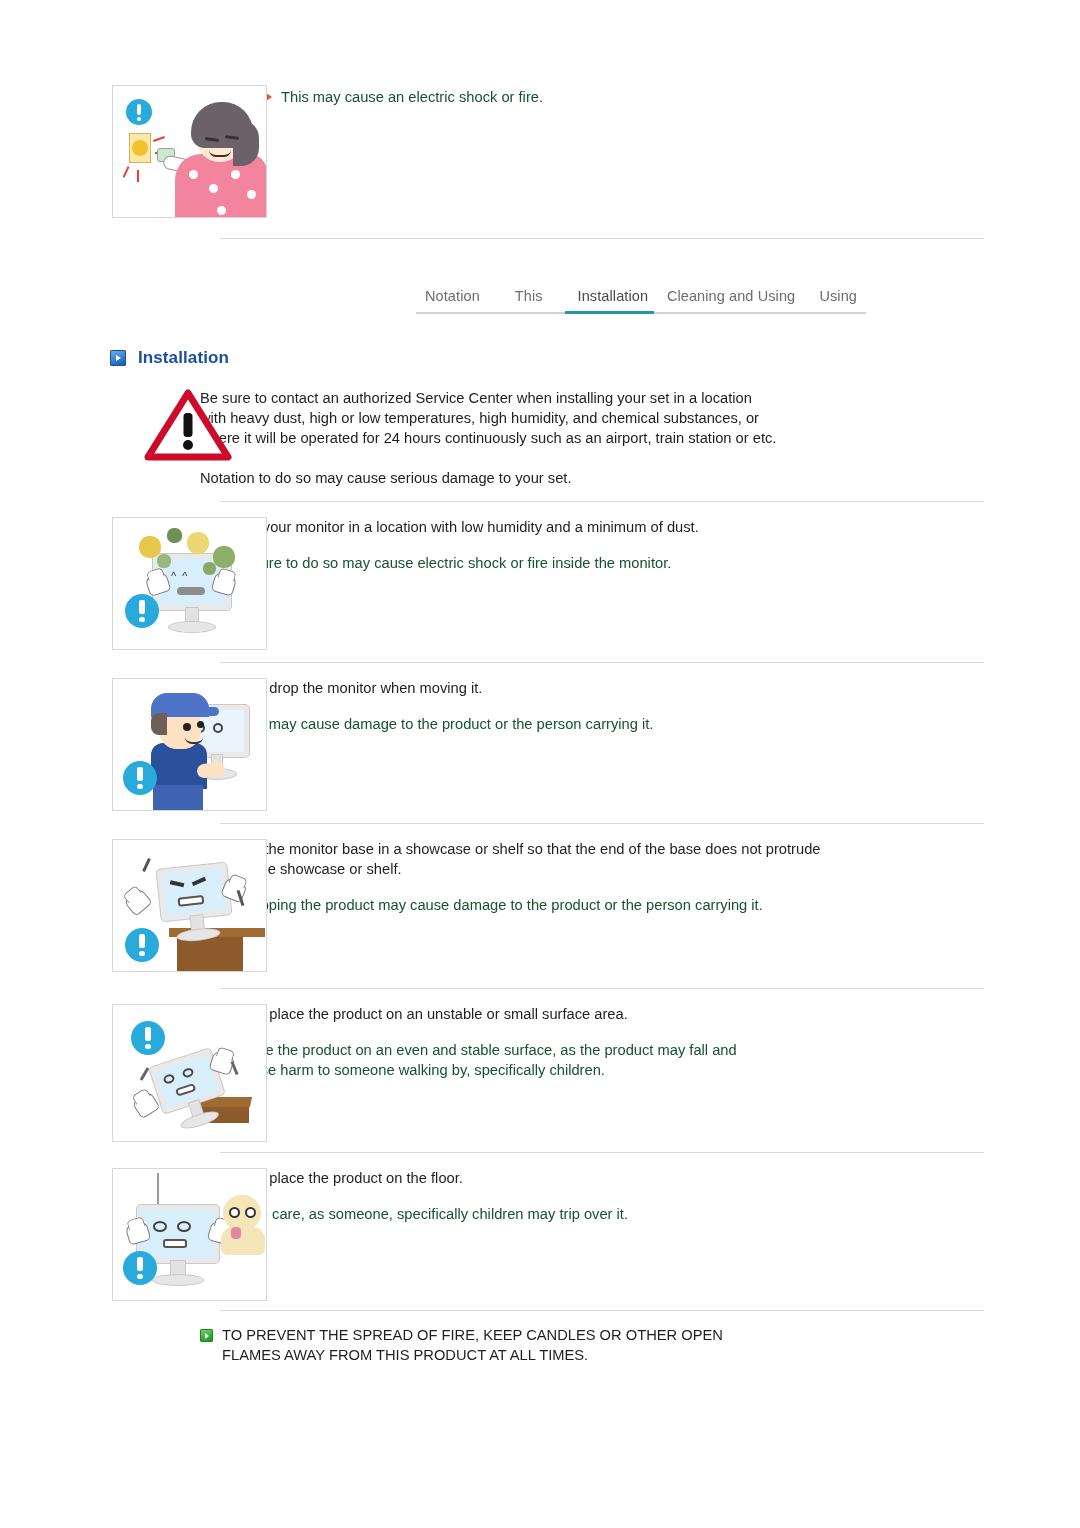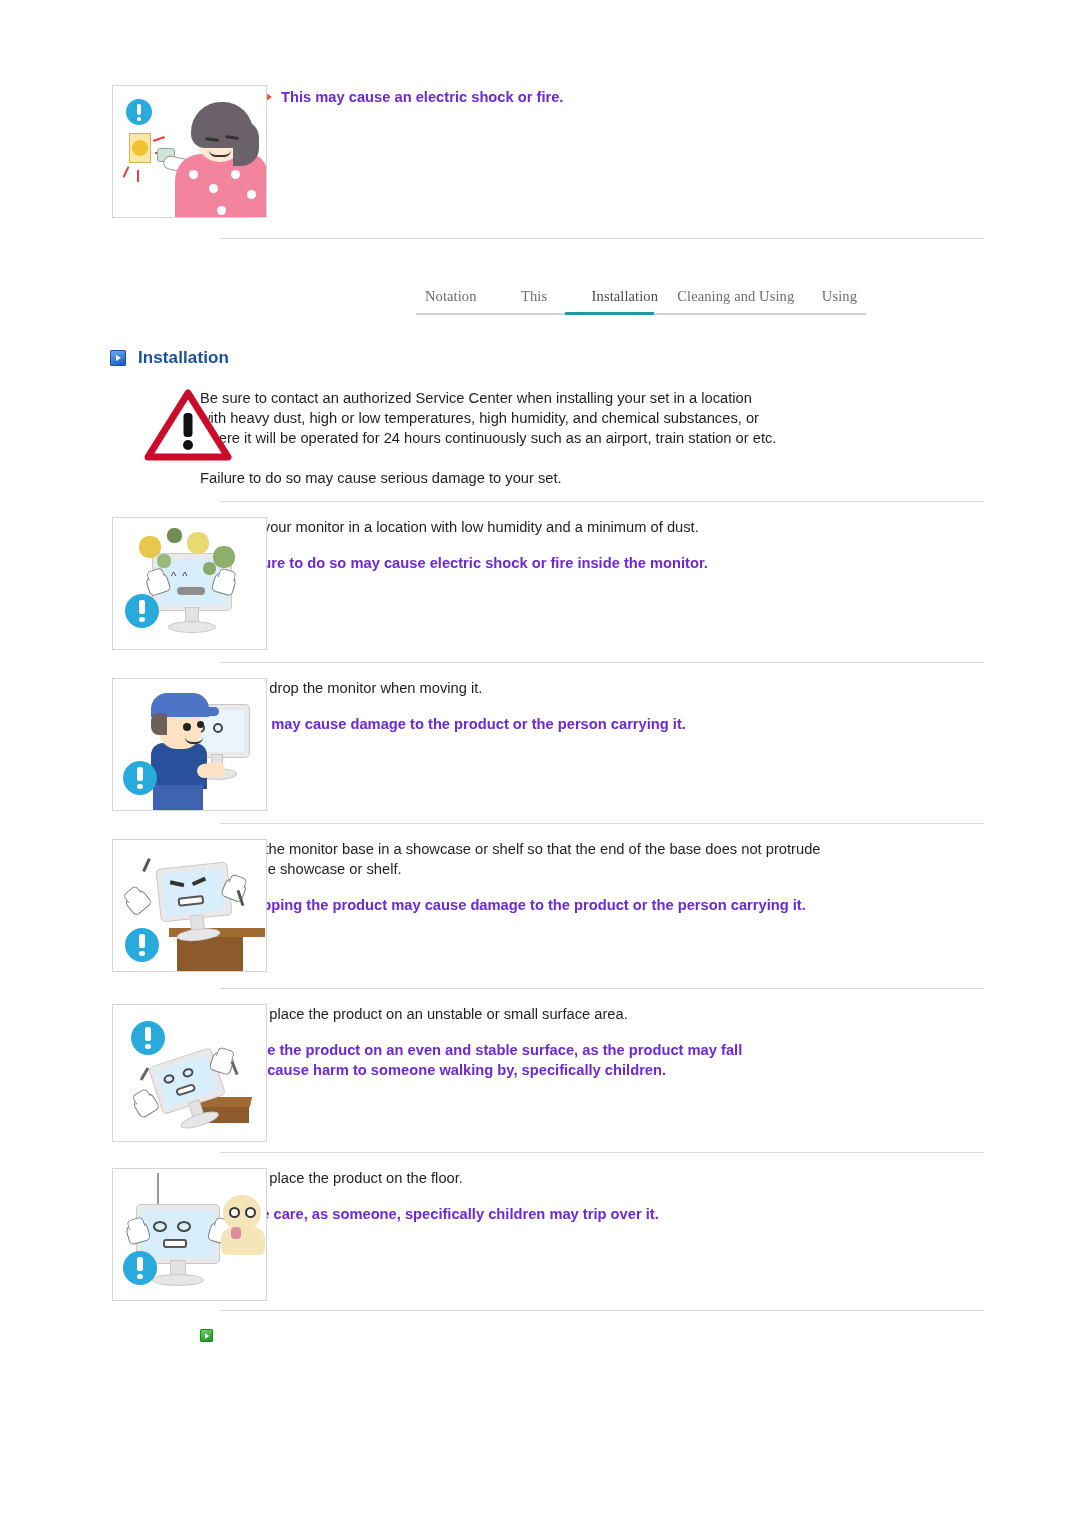--- a/index.html
+++ b/index.html
@@ -29,21 +29,21 @@
   .hr {
     height: 1px;
     background: #d9d9d9;
     margin: 0 auto;
     width: 764px;
     margin-left: 110px;
   }
 
   
   .tabbar {
-    position:absolute; left:416px; top:288px; width:450px;font-family:Liberation Serif, serif;
+    position:absolute; left:416px; top:288px; width:450px;
   }
   .tabs {
     display:flex; align-items:flex-end; gap:0px;
     font-size:14.5px; color:#5a5a5a; letter-spacing:.1px;
   }
   .tab {
     padding: 0 9px 8px 9px;
     white-space:nowrap;
     color:#6d6d6d;
   }
@@ -93,21 +93,21 @@
     border-top:3px solid transparent;border-bottom:3px solid transparent;
     margin-left:1px;
   }
   .otri {
     width:0;height:0;flex:0 0 auto;
     border-left:6px solid #e8542a;
     border-top:4px solid transparent;border-bottom:4px solid transparent;
     margin-top:6px; margin-right:9px;
   }
   .maintext { font-size:14.7px; line-height:20px; color:#1f1f1f; }
-  .subtext  { font-size:14.7px; line-height:20px; color:#6d28d9;font-weight:bold; }
+  .subtext  { font-size:14.7px; line-height:20px; color:#14532d; }
   .sub-line { display:flex; align-items:flex-start; margin-left:22px; }
 
   
   .warn-tri { width:88px; height:74px; position:relative; }
 
   
   .bang {
     position:absolute;border-radius:50%;background:#29aadc;
     display:flex;align-items:center;justify-content:center;color:#fff;
     font-weight:bold; font-family:"Liberation Sans",sans-serif;
@@ -220,21 +220,21 @@
       <div class="warn-tri">
         <svg width="88" height="74" viewBox="0 0 88 74" aria-hidden="true">
           <polygon points="44,5 84,69 4,69" fill="#ffffff" stroke="#cc0a2a" stroke-width="7" stroke-linejoin="round"></polygon>
           <rect x="39.5" y="25" width="9" height="24" rx="3.5" fill="#111111"></rect>
           <circle cx="44" cy="57" r="5" fill="#111111"></circle>
         </svg>
       </div>
     </div>
     <div class="text-cell" style="padding-top:0px; padding-right:210px;">
       <div class="maintext" style="max-width:578px;">Be sure to contact an authorized Service Center when installing your set in a location with heavy dust, high or low temperatures, high humidity, and chemical substances, or where it will be operated for 24 hours continuously such as an airport, train station or etc.</div>
-      <div class="maintext" style="margin-top:20px;">Failure to do so may cause serious damage to your set.</div>
+      <div class="maintext" style="margin-top:20px;">Notation to do so may cause serious damage to your set.</div>
     </div>
   </div>
 
   <div class="hr" style="position:absolute; top:501px; left:110px; width:764px;"></div>
 
   <div class="row" style="position:absolute; left:0; top:517px; width:1080px;">
     <div class="thumb-cell">
       <div class="illus">
         <div class="mon" style="left:40px;top:36px;width:78px;height:56px;">
           <div class="screen"></div>
@@ -421,17 +421,18 @@
 
   <div class="hr" style="position:absolute; top:1310px; left:110px; width:764px;"></div>
 
   <div class="row" style="position:absolute; left:0; top:1325px; width:1080px;">
     <div class="thumb-cell"></div>
     <div class="text-cell">
       <div class="bullet-line">
         <div class="gchip">
             <span class="tri"></span>
           </div>
+        <div class="maintext" style="max-width:540px;">TO PREVENT THE SPREAD OF FIRE, KEEP CANDLES OR OTHER OPEN FLAMES AWAY FROM THIS PRODUCT AT ALL TIMES.</div>
       </div>
     </div>
   </div>
 
 </div>
 
 </body></html>

